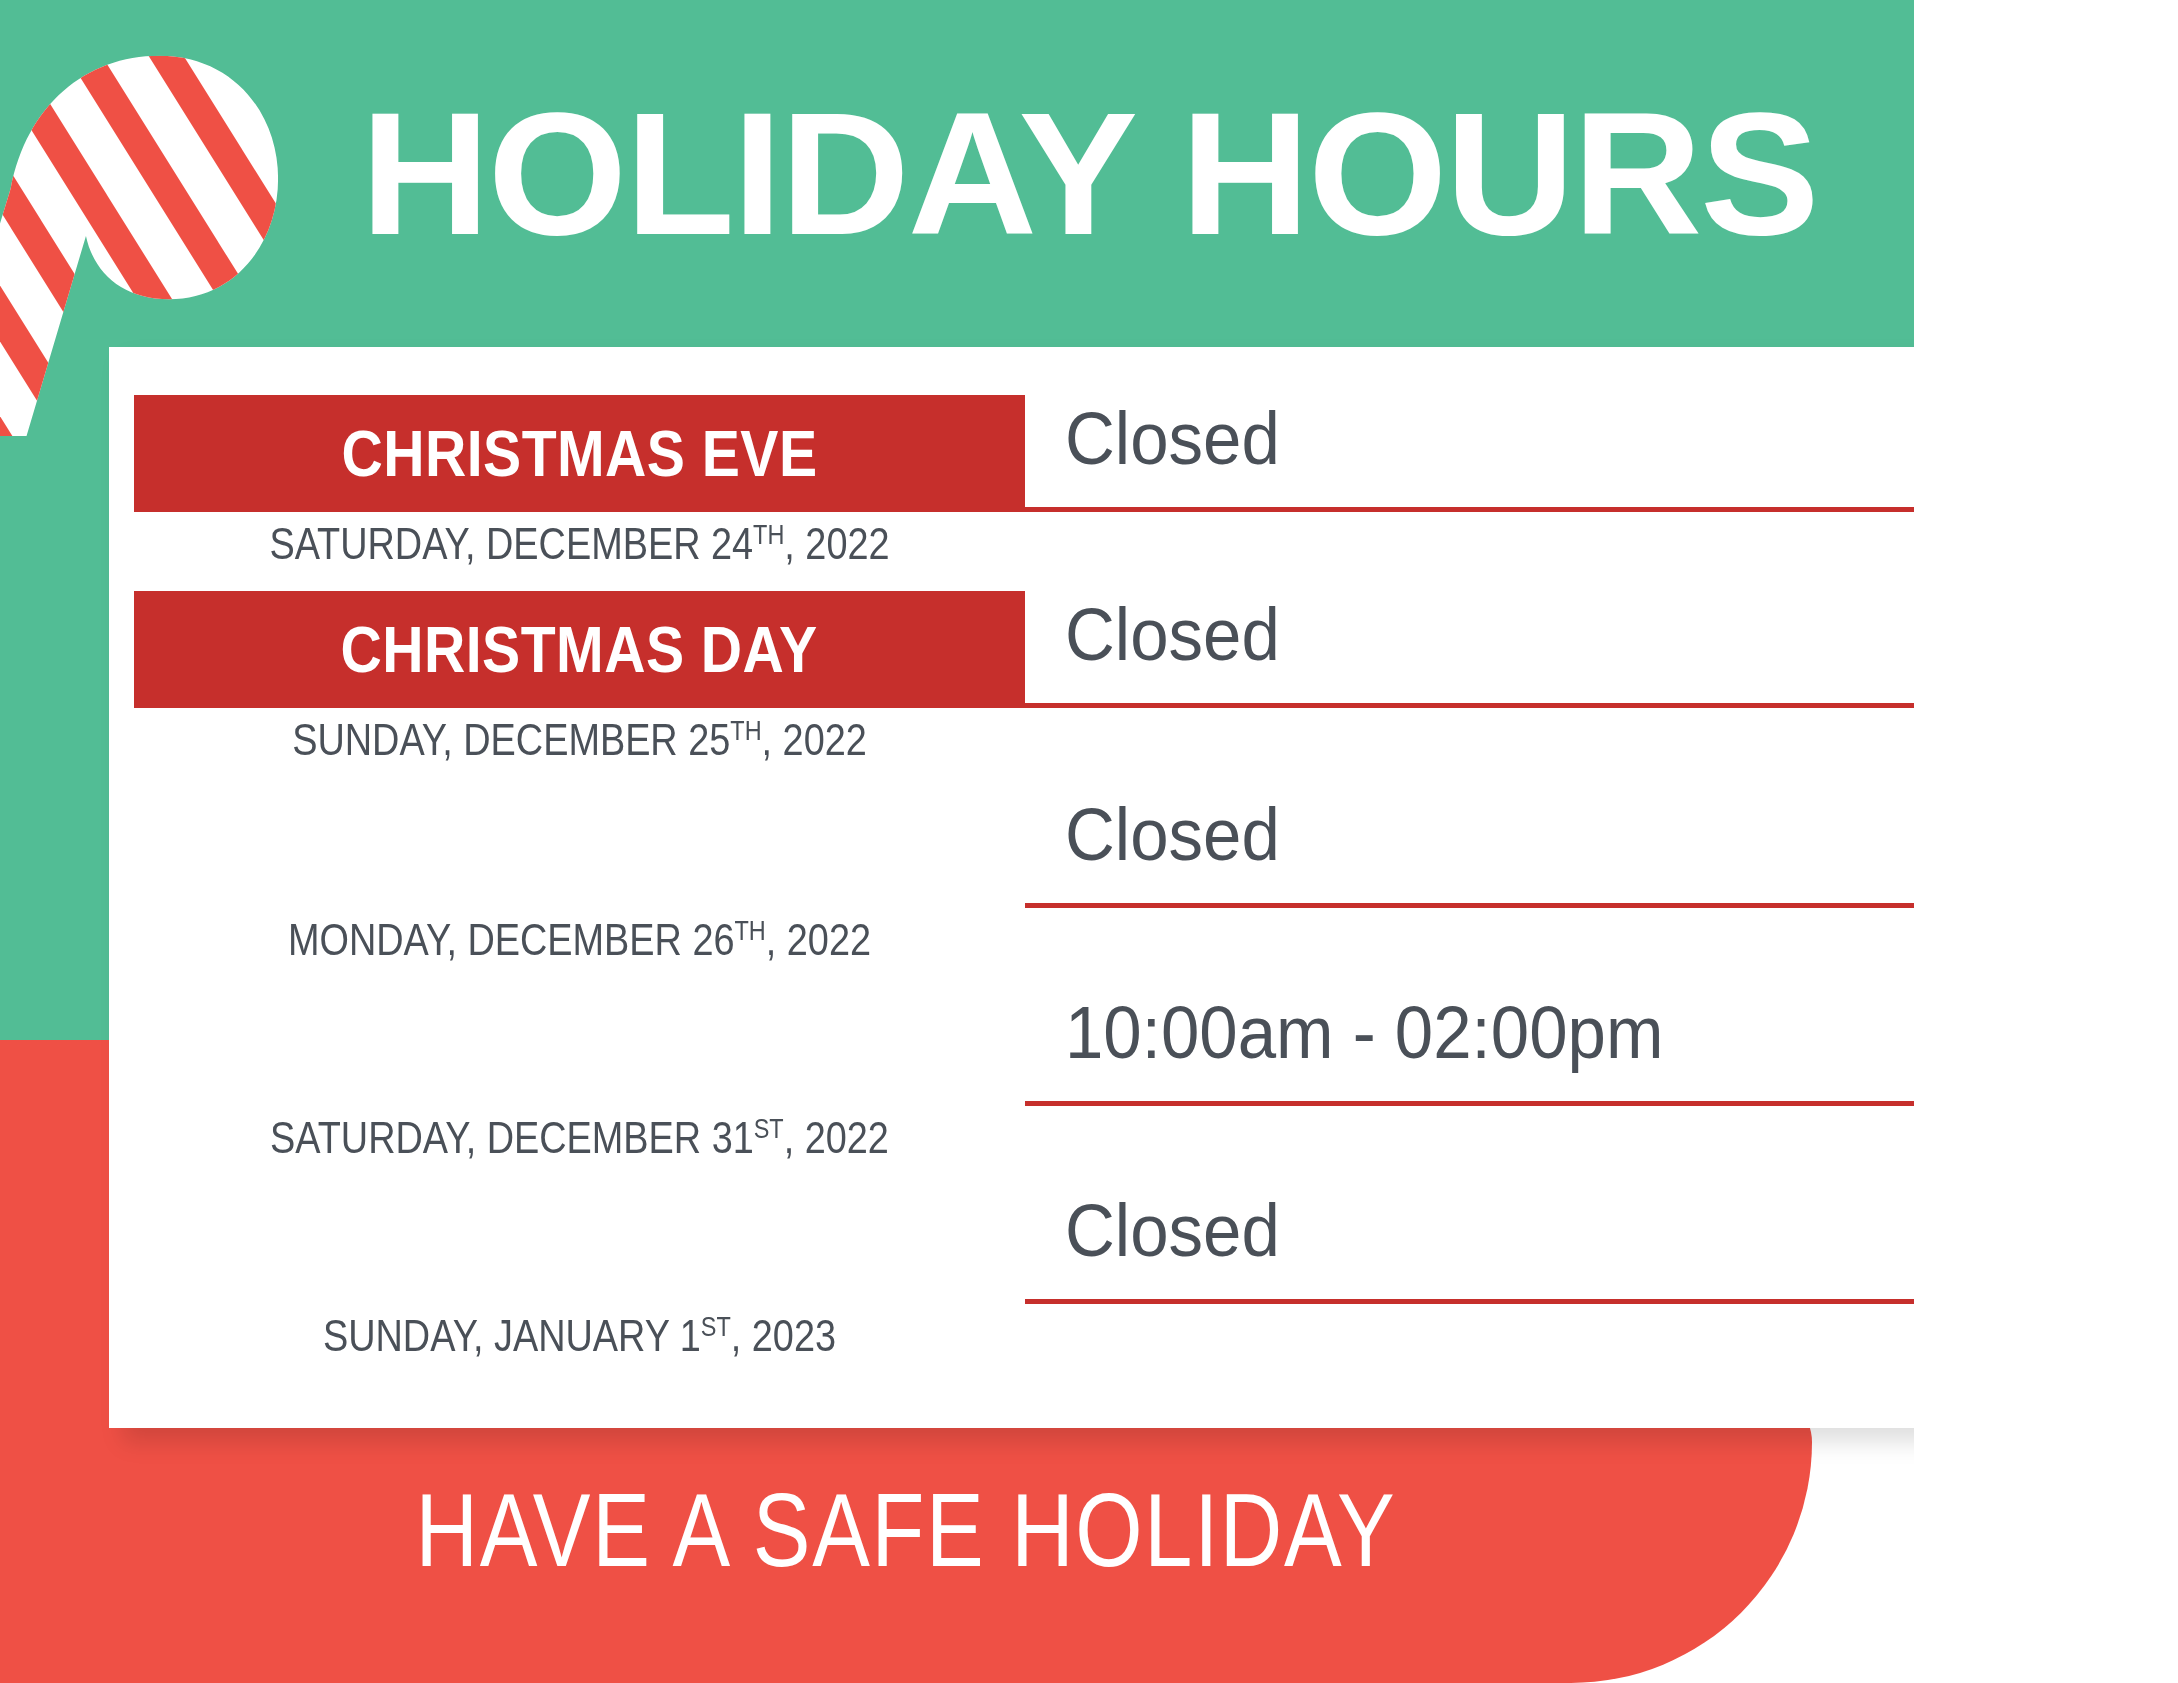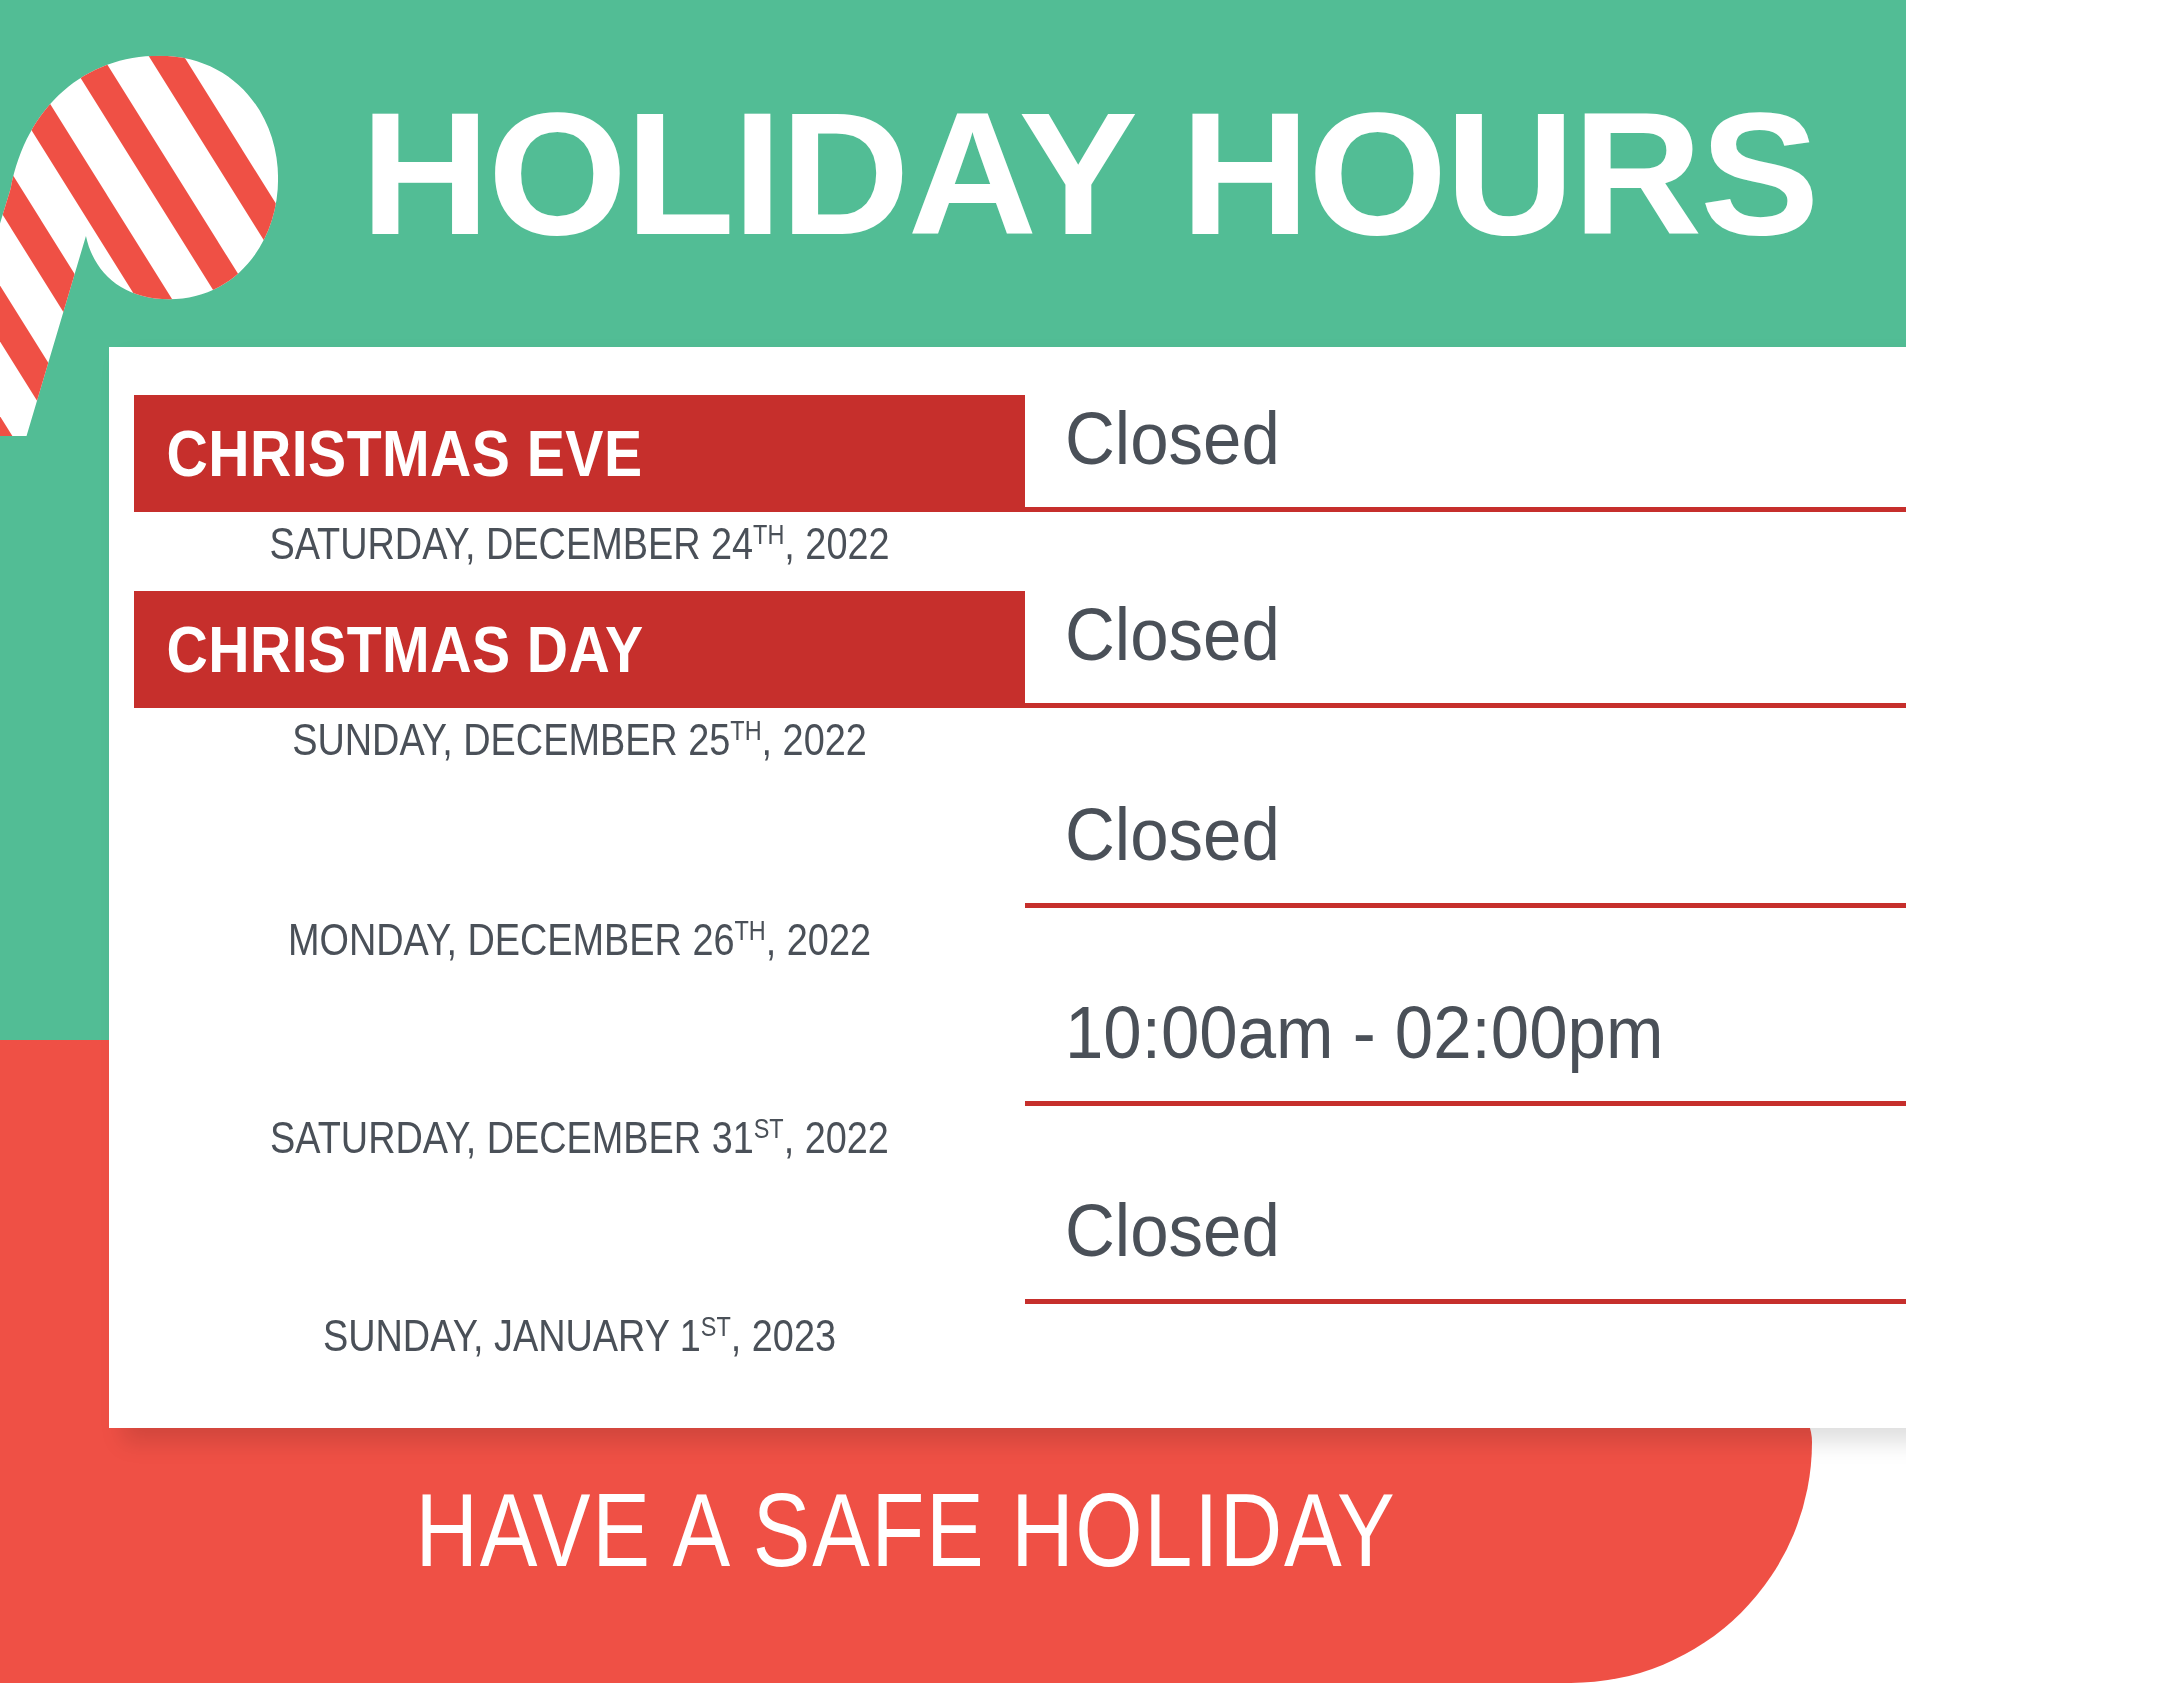--- a/index.html
+++ b/index.html
@@ -11,20 +11,21 @@
     font-family: "Liberation Sans", sans-serif;
   }
 
   
   #poster {
     position: relative;
     width: 1906px;
     height: 1683px;
     overflow: hidden;
     background: #a21caf;
+    padding-left: 8px;
   }
 
   
   .bg-red {
     position: absolute;
     left: 0; top: 0;
     width: 2178px; height: 1683px;
     background: #EF5045;
   }
   
@@ -116,21 +117,21 @@
 
   
   .banner {
     position: absolute;
     left: 0; top: 0;
     width: 891px;
     height: 117px;
     background: #C62F2C;
     display: flex;
     align-items: center;
-    justify-content: flex-start;
+    justify-content: center;
   }
   .banner-label {
     color: #ffffff;
     font-family: "Liberation Sans", sans-serif;
     font-weight: bold;
     font-size: 65px;
     line-height: 1;
     letter-spacing: 0.5px;
     transform: scaleX(0.88);
     white-space: nowrap;

